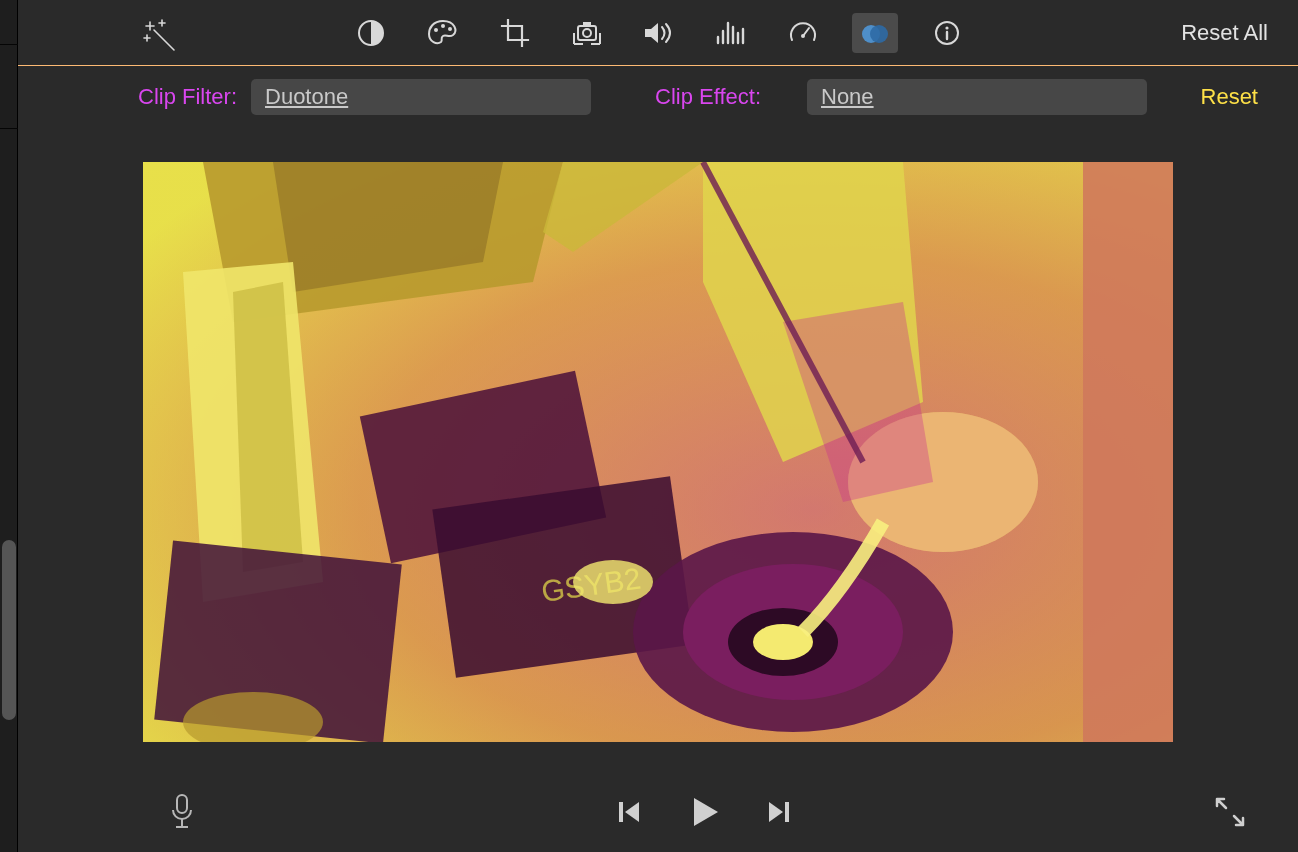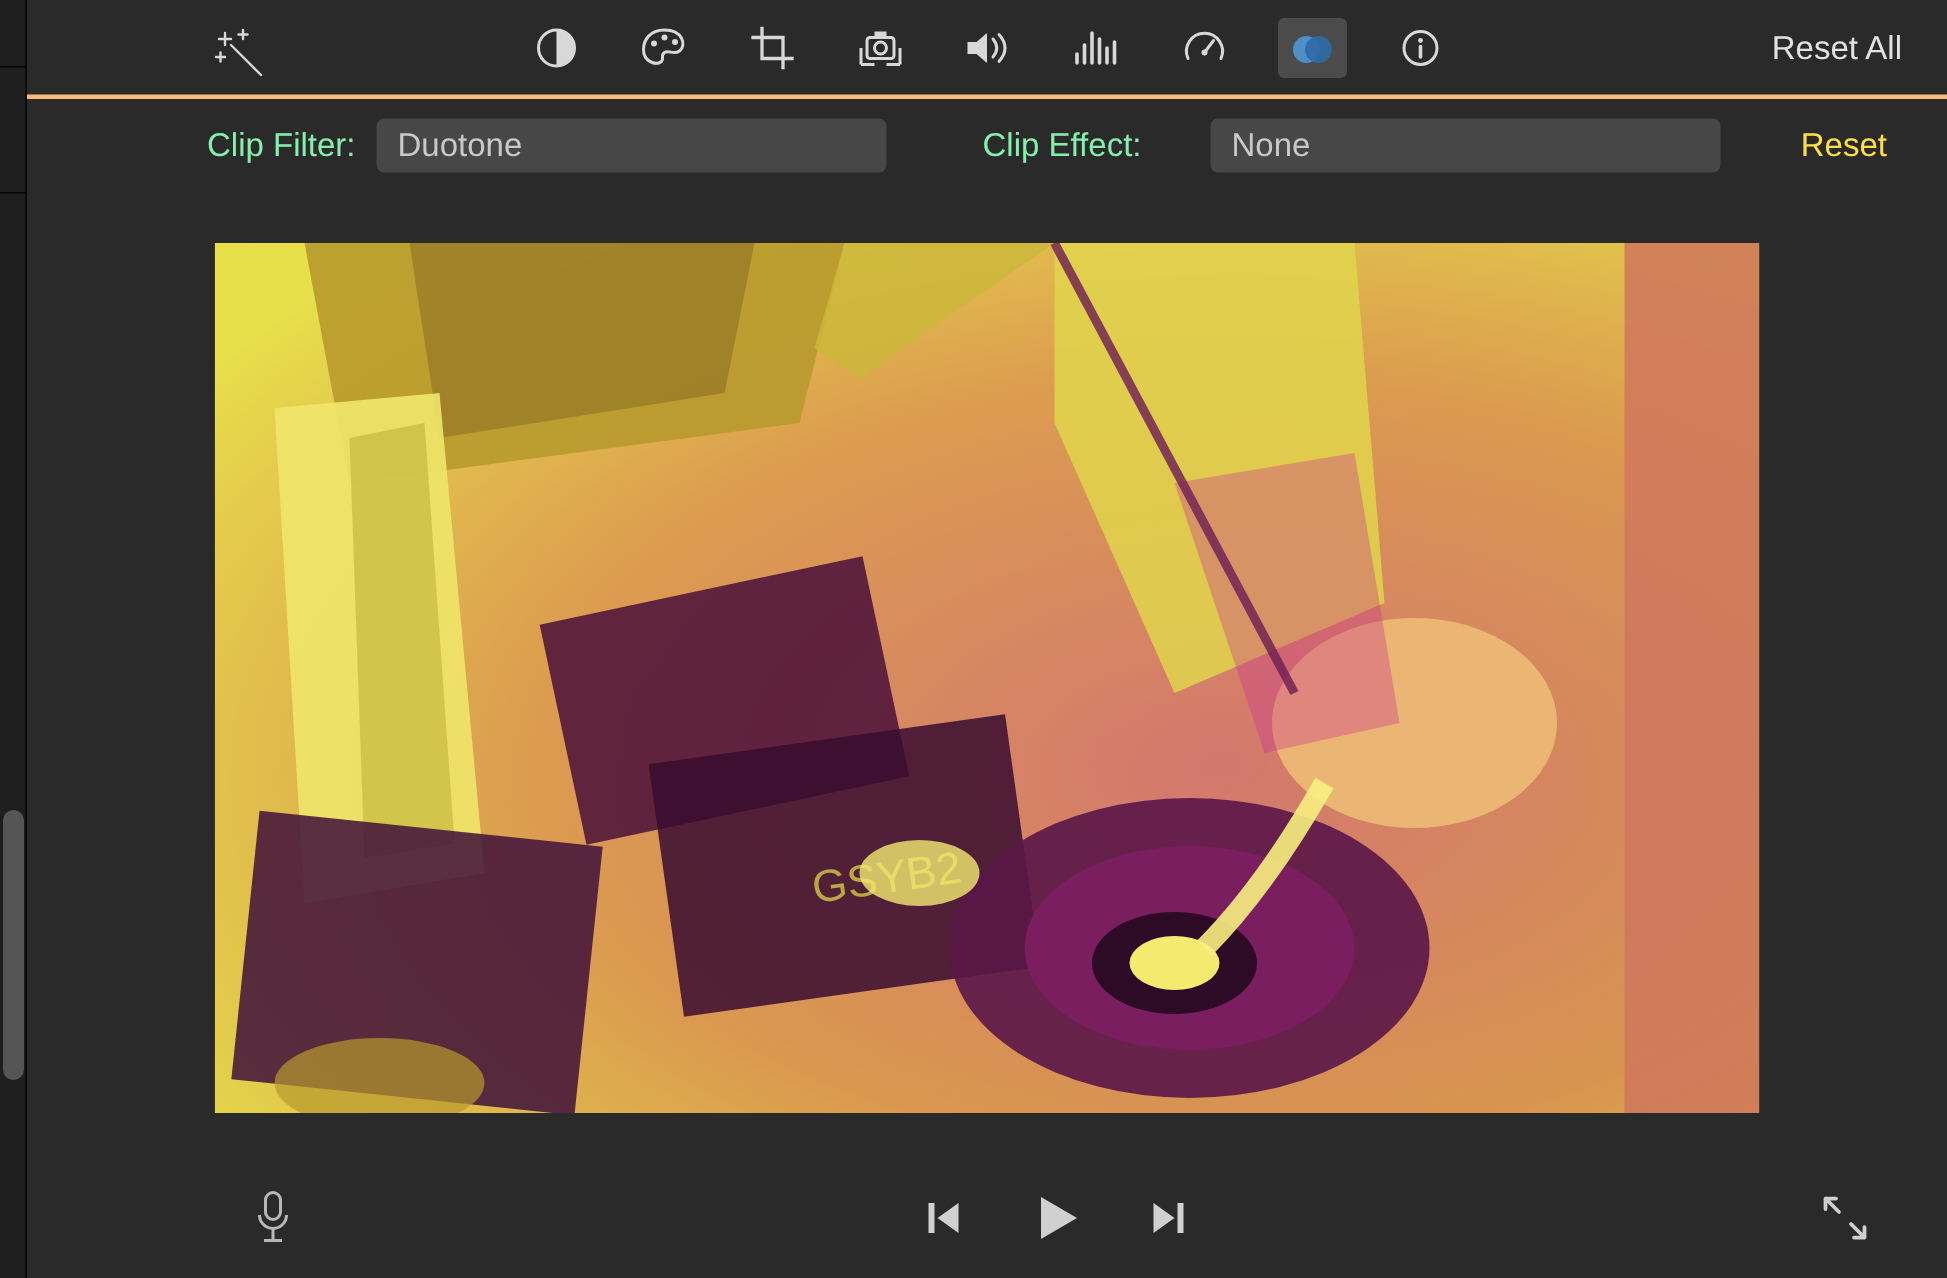--- a/index.html
+++ b/index.html
@@ -4,30 +4,30 @@
 <style>
   * { box-sizing: border-box; margin: 0; padding: 0; }
   html, body { width: 1298px; height: 852px; background: #2a2a2a; font-family: -apple-system, Helvetica, Arial, sans-serif; color: #d8d8d8; overflow: hidden; }
   .app { display: flex; width: 100%; height: 100%; }
   .left-rail { width: 18px; height: 100%; background: #1e1e1e; border-right: 1px solid #000; position: relative; }
   .left-rail .notch1 { position:absolute; top:44px; left:0; width:18px; height:1px; background:#050505;}
   .left-rail .notch2 { position:absolute; top:128px; left:0; width:18px; height:1px; background:#050505;}
   .left-rail .scroll-thumb { position: absolute; left: 2px; top: 540px; width: 14px; height: 180px; background: #555; border-radius: 7px; }
   .main { flex: 1; display: flex; flex-direction: column; background: #2a2a2a; }
   
-  .toolbar { height: 66px; display: flex; align-items: center; padding: 0 20px 0 120px; border-bottom: 3px solid #fdba74; }
+  .toolbar { height: 66px; display: flex; align-items: center; padding: 0 20px 0 120px; border-bottom: 1px solid #fdba74; }
   .wand { position:absolute; left:140px; top:16px; }
   .tool-icons { display: flex; align-items: center; gap: 26px; margin-left: 210px; }
   .tool-btn { width: 46px; height: 40px; display: flex; align-items: center; justify-content: center; border-radius: 4px; cursor: pointer; }
   .tool-btn.active { background: #4b4b4b; }
   .reset-all { margin-left: auto; font-size: 22px; color: #e2e2e2; cursor: pointer; padding-right: 10px;}
   
   .filter-row { height: 62px; display: flex; align-items: center; padding: 0 40px 0 120px; gap: 14px; }
-  .filter-row .lbl { font-size: 22px; color: #86efac; text-align: right; }
-  .combo { background: #474747; border-radius: 5px; height: 36px; display: flex; align-items: center; padding: 0 14px; font-size: 22px; color: #c9c9c9; cursor: pointer; }
+  .filter-row .lbl { font-size: 22px; color: #d946ef; text-align: right; }
+  .combo { background: #474747; border-radius: 5px; height: 36px; display: flex; align-items: center; padding: 0 14px; font-size: 22px; color: #c9c9c9; cursor: pointer; text-decoration: underline; }
   .combo.clip { width: 340px; }
   .combo.audio { width: 340px; margin-left: 32px; }
   .spacer { flex: 1; }
   .reset { font-size: 22px; color: #fde047; cursor: pointer; }
   
   .preview-wrap { flex: 1; display: flex; align-items: flex-start; justify-content: center; padding: 34px 0 0 0; }
   .preview { width: 1030px; height: 580px; position: relative; overflow: hidden; background: #000; }
   .preview svg { width: 100%; height: 100%; display: block; }
   
   .playbar { height: 80px; display: flex; align-items: center; padding: 0 50px 0 150px; }

